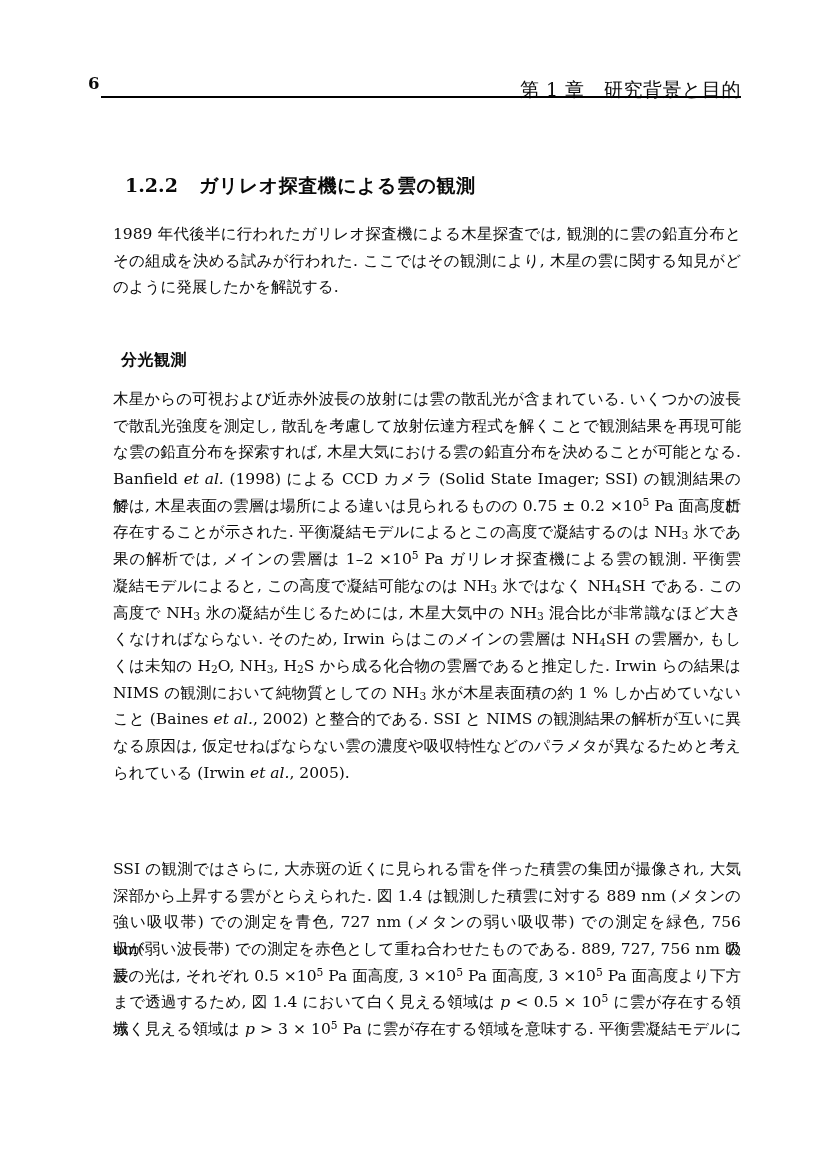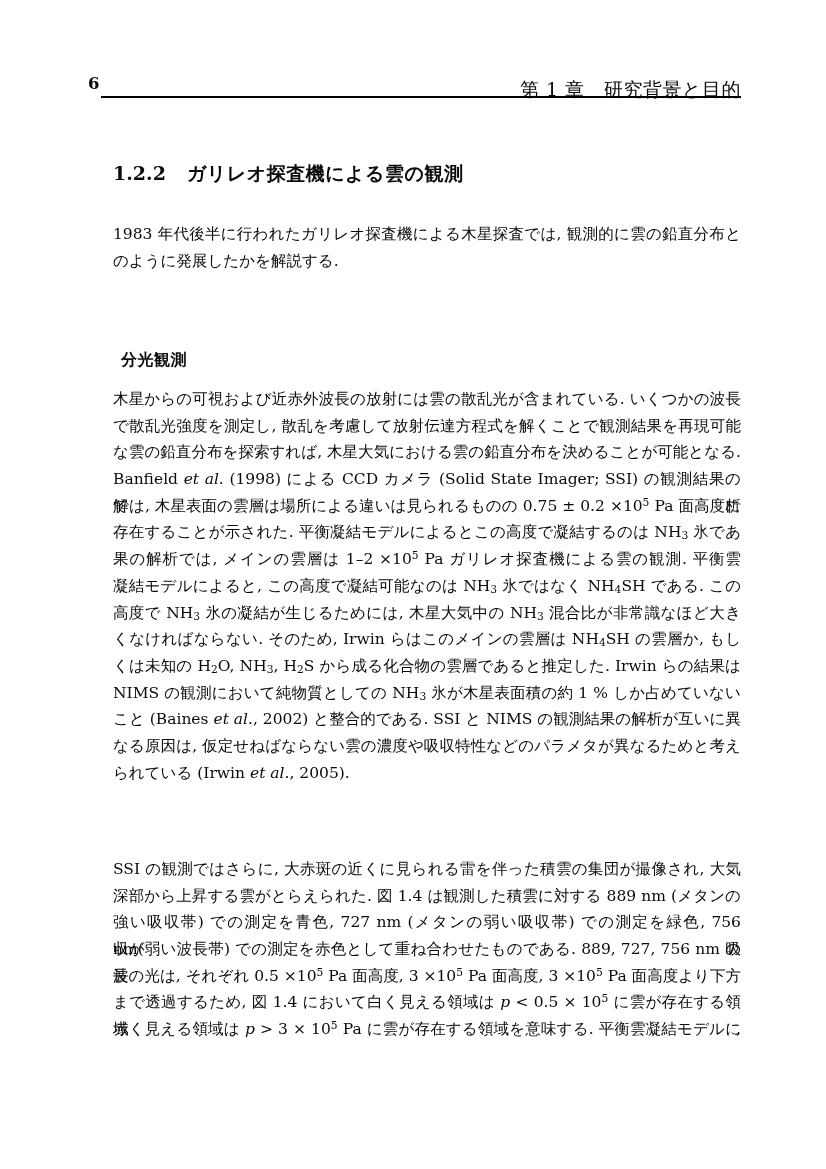--- a/index.html
+++ b/index.html
@@ -21,21 +21,21 @@
   .chapter{
     position:absolute;right:85px;top:77px;
     font-size:19px;letter-spacing:0.5px;
   }
   .header-rule{
     position:absolute;left:101px;top:96px;
     width:640px;height:1.5px;background:#000;
   }
   
   .sec{
-    position:absolute;left:113px;top:161px;margin:0;
+    position:absolute;left:113px;top:161px;margin:12px;
     font-size:19px;font-weight:bold;text-align:center;
   }
   .secnum{
     font-family:"DejaVu Serif","Liberation Serif",serif;
     margin-right:21px;
   }
   .sectitle{
     font-family:"DejaVu Sans","Liberation Sans",sans-serif;
     letter-spacing:0.5px;
   }
@@ -76,21 +76,22 @@
 
   <span class="chapter">第 1 章　研究背景と目的</span>
 
   <div class="header-rule"></div>
 
   <h2 class="sec">
     <span class="secnum">1.2.2</span><span class="sectitle">ガリレオ探査機による雲の観測</span>
   </h2>
 
   <div class="para p1">
-      <div class="line"><span>1983 年代後半に行われたガリレオ探査機による木星探査では, 観測的に雲の鉛直分布と</span></div>
+      <div class="line"><span>1989 年代後半に行われたガリレオ探査機による木星探査では, 観測的に雲の鉛直分布と</span></div>
+      <div class="line"><span>その組成を決める試みが行われた. ここではその観測により, 木星の雲に関する知見がど</span></div>
       <div class="line last"><span>のように発展したかを解説する.</span></div>
     </div>
 
   <h3 class="subsec">分光観測</h3>
 
   <div class="para p2">
       <div class="line"><span>木星からの可視および近赤外波長の放射には雲の散乱光が含まれている. いくつかの波長</span></div>
       <div class="line"><span>で散乱光強度を測定し, 散乱を考慮して放射伝達方程式を解くことで観測結果を再現可能</span></div>
       <div class="line"><span>な雲の鉛直分布を探索すれば, 木星大気における雲の鉛直分布を決めることが可能となる.</span></div>
       <div class="line"><span>Banfield </span><i>et al.</i><span> (1998) による CCD カメラ (Solid State Imager; SSI) の観測結果の解析</span></div>

